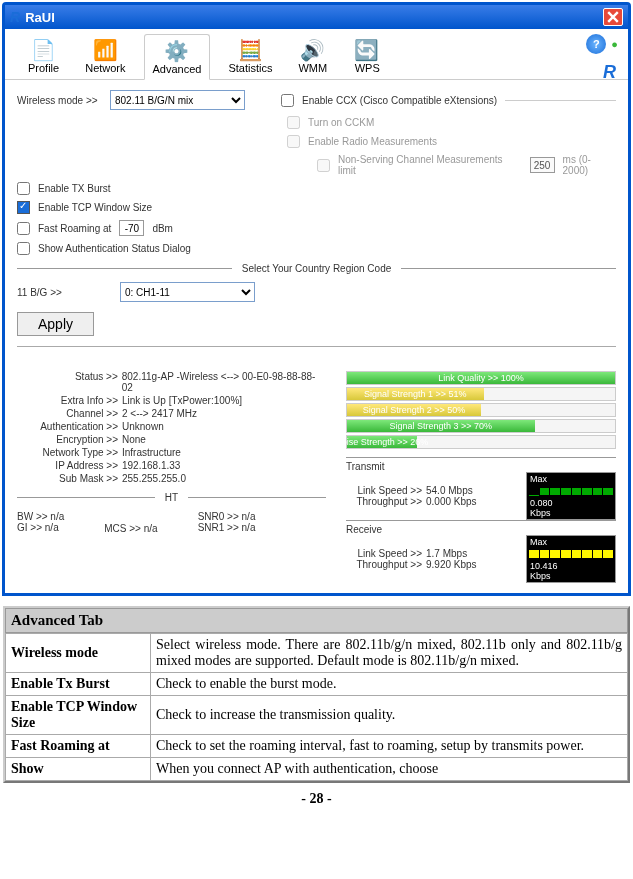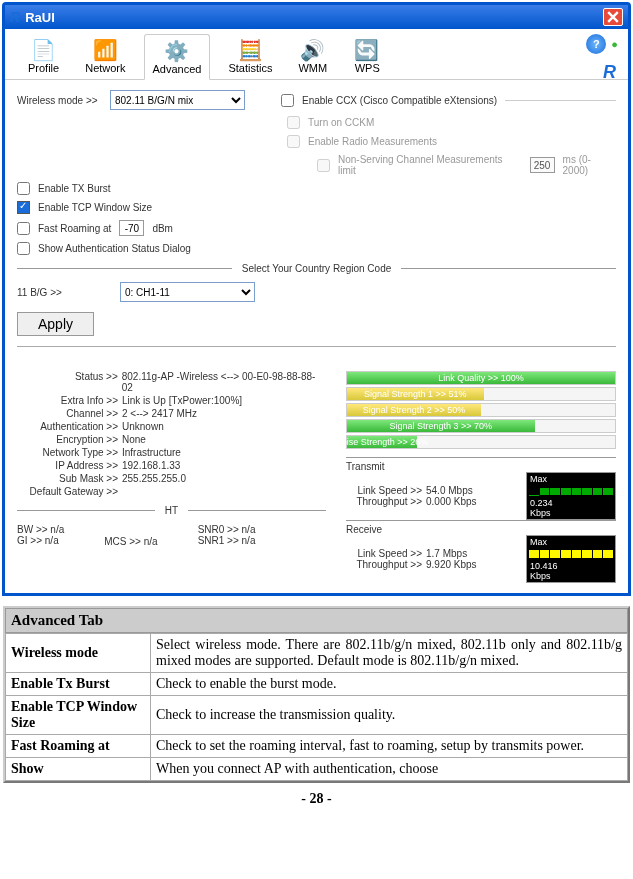--- a/index.html
+++ b/index.html
@@ -211,24 +211,20 @@
                 <span>Infrastructure</span>
               </div>
               <div class="status-row">
                 <span class="status-key">IP Address &gt;&gt;</span>
                 <span>192.168.1.33</span>
               </div>
               <div class="status-row">
                 <span class="status-key">Sub Mask &gt;&gt;</span>
                 <span>255.255.255.0</span>
               </div>
-              <div class="status-row">
-                <span class="status-key">Default Gateway &gt;&gt;</span>
-                <span></span>
-              </div>
             </div>
           <div class="section-hr">
               <span>HT</span>
             </div>
           <div class="ht-section">
             <div>
               <div><span>BW &gt;&gt;</span> <span>n/a</span></div>
               <div><span>GI &gt;&gt;</span> <span>n/a</span></div>
             </div>
             <div>
@@ -289,21 +285,21 @@
                 <div class="meter-bars">
                     <div class="meter-bar" style="height:5%"></div>
                     <div class="meter-bar" style="height:90%"></div>
                     <div class="meter-bar" style="height:90%"></div>
                     <div class="meter-bar" style="height:90%"></div>
                     <div class="meter-bar" style="height:90%"></div>
                     <div class="meter-bar" style="height:90%"></div>
                     <div class="meter-bar" style="height:90%"></div>
                     <div class="meter-bar" style="height:90%"></div>
                   </div>
-                <div class="meter-label"><span>0.234</span><br><span>Kbps</span></div>
+                <div class="meter-label"><span>0.080</span><br><span>Kbps</span></div>
               </div>
             </div>
           </div>
 
           <div class="legend">
             <div>Receive</div>
             <div class="throughput-box">
               <div class="throughput-labels">
                 <div>
                     <span class="tk">Link Speed &gt;&gt;</span>

